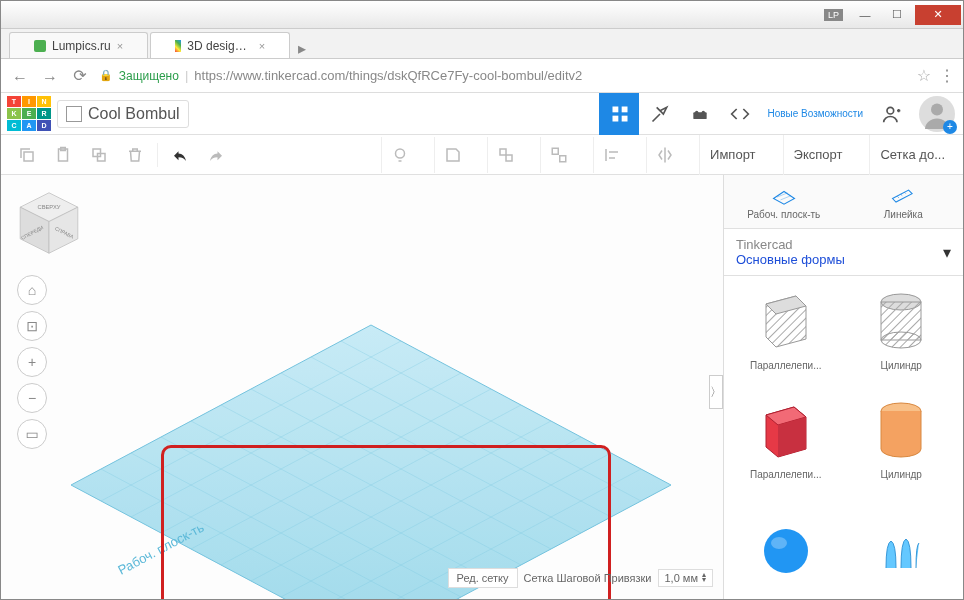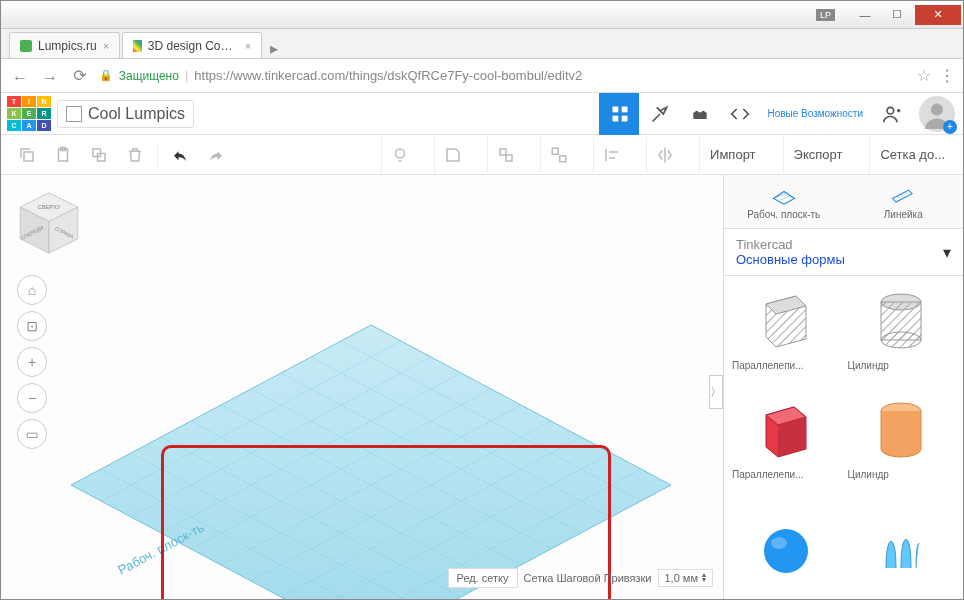--- a/index.html
+++ b/index.html
@@ -1,22 +1,22 @@
 <!DOCTYPE html>
 <html><head>
 <meta charset="utf-8">
 <style>
 *{box-sizing:border-box;margin:0;padding:0;font-family:Arial,sans-serif}
 body{width:964px;height:600px;overflow:hidden;background:#fff;border:1px solid #888}
 .titlebar{height:28px;background:linear-gradient(#fff,#e8e8e8);display:flex;align-items:center;justify-content:flex-end;border-bottom:1px solid #ccc}
 .titlebar .btn{width:28px;height:20px;margin:0 2px;display:flex;align-items:center;justify-content:center;font-size:11px;color:#555}
-.titlebar .lp{background:#888;color:#fff;padding:1px 4px;font-size:9px;margin-right:14px}
+.titlebar .lp{background:#888;color:#fff;padding:1px 4px;font-size:9px;margin-right:6px}
 .titlebar .close{background:#c84030;color:#fff;width:46px}
 .tabs{height:30px;background:#f2f2f2;display:flex;align-items:flex-end;padding-left:8px;border-bottom:1px solid #ccc}
-.tab{height:26px;padding:0 10px;display:flex;align-items:center;gap:6px;font-size:12px;color:#444;border:1px solid #ccc;border-bottom:none;background:#f9f9f9;margin-right:2px;border-radius:3px 3px 0 0;max-width:140px}
+.tab{height:26px;padding:0 24px;display:flex;align-items:center;gap:6px;font-size:12px;color:#444;border:1px solid #ccc;border-bottom:none;background:#f9f9f9;margin-right:2px;border-radius:3px 3px 0 0;max-width:140px}
 .tab.active{background:#fff}
 .tab .x{color:#999;font-size:11px}
 .newtab{width:20px;height:20px;display:flex;align-items:center;justify-content:center;color:#888}
 .addrbar{height:34px;display:flex;align-items:center;padding:0 8px;gap:8px;border-bottom:1px solid #ddd;background:#fff}
 .navbtn{width:22px;height:22px;display:flex;align-items:center;justify-content:center;color:#888;border-radius:50%}
 .addrfield{flex:1;display:flex;align-items:center;gap:6px;font-size:13px;color:#555}
 .lock{color:#2a9d4a;font-size:11px}
 .secure{color:#2a9d4a;font-size:12px}
 .url{color:#888;font-size:13px}
 .star{color:#aaa}
@@ -54,21 +54,21 @@
 .collapse-handle{position:absolute;right:0;top:200px;width:14px;height:34px;background:#fff;border:1px solid #ccc;display:flex;align-items:center;justify-content:center;font-size:12px;color:#666}
 .sidebar{width:240px;border-left:1px solid #ddd;display:flex;flex-direction:column;background:#fafafa}
 .side-tools{display:flex;border-bottom:1px solid #e0e0e0}
 .side-tool{flex:1;padding:8px 4px;text-align:center;font-size:10px;color:#666}
 .side-tool svg{width:28px;height:24px;display:block;margin:0 auto 2px}
 .side-cat{padding:8px 12px;border-bottom:1px solid #e0e0e0;background:#fff;display:flex;align-items:center;justify-content:space-between}
 .side-cat .sub{font-size:13px;color:#888}
 .side-cat .main-label{font-size:13px;color:#1d4ed8}
 .side-cat .arrow{color:#333}
 .shapes-grid{flex:1;overflow-y:auto;padding:8px;display:grid;grid-template-columns:1fr 1fr;gap:8px;background:#fff}
-.shape-cell{font-size:10px;color:#666}
+.shape-cell{text-align:center;font-size:10px;color:#666}
 .shape-thumb{width:80px;height:72px;margin:0 auto 4px;display:flex;align-items:center;justify-content:center}
 </style>
 </head>
 <body>
 
 <div class="titlebar">
   <span class="lp">LP</span>
   <div class="btn">—</div>
   <div class="btn">☐</div>
   <div class="btn close">✕</div>
@@ -109,21 +109,21 @@
       <div style="background:#ffc107">N</div>
     <div style="background:#8bc34a">K</div>
       <div style="background:#4caf50">E</div>
       <div style="background:#009688">R</div>
     <div style="background:#00bcd4">C</div>
       <div style="background:#2196f3">A</div>
       <div style="background:#3f51b5">D</div>
   </div>
   <div class="title-badge">
     <div class="icon"></div>
-    <span class="project-title">Cool Lumpics</span>
+    <span class="project-title">Cool Bombul</span>
   </div>
   <div class="header-right">
     <div class="hbtn active">
         <svg viewBox="0 0 24 24" fill="currentColor">
           <rect x="3" y="3" width="7" height="7"></rect>
           <rect x="14" y="3" width="7" height="7"></rect>
           <rect x="3" y="14" width="7" height="7"></rect>
           <rect x="14" y="14" width="7" height="7"></rect>
         </svg>
       </div>

